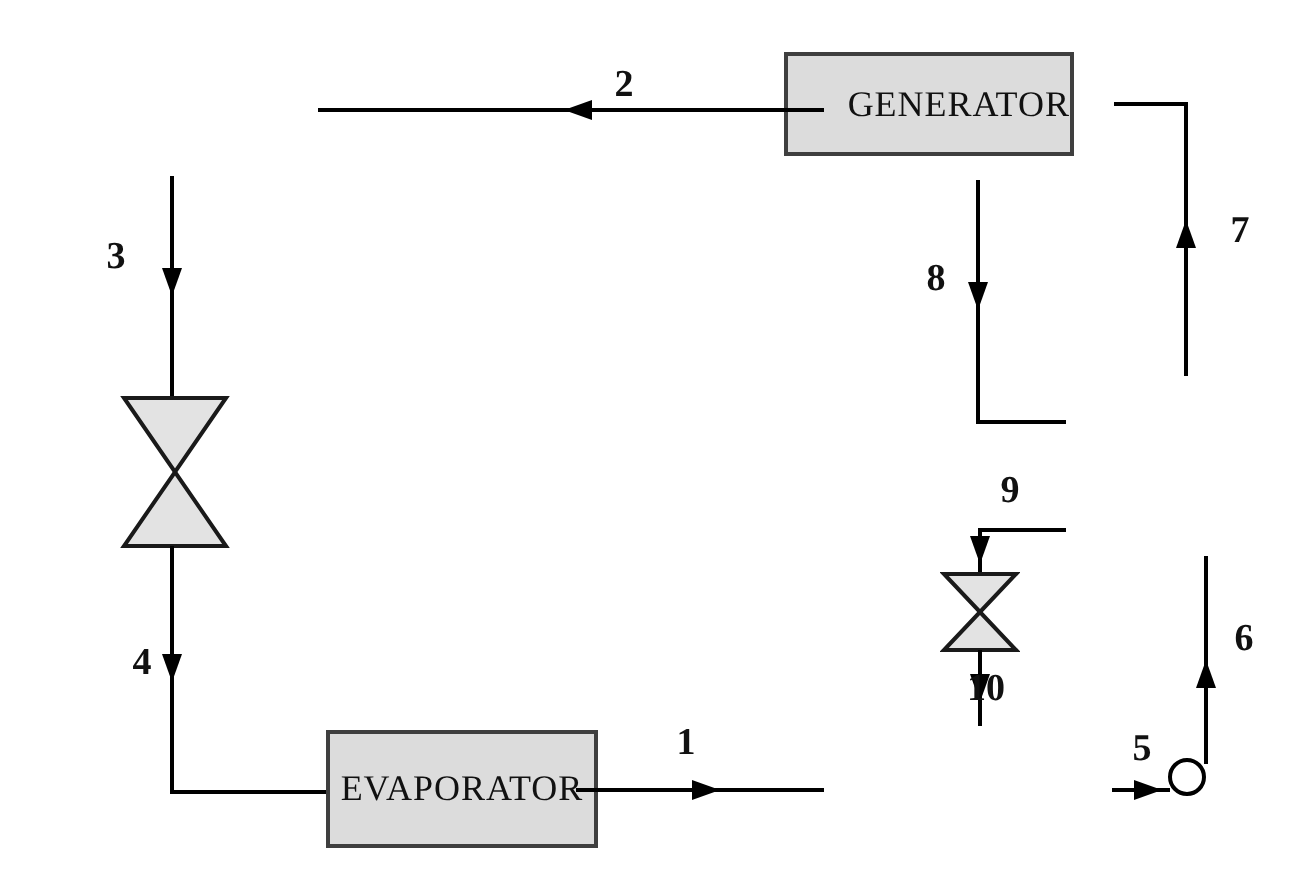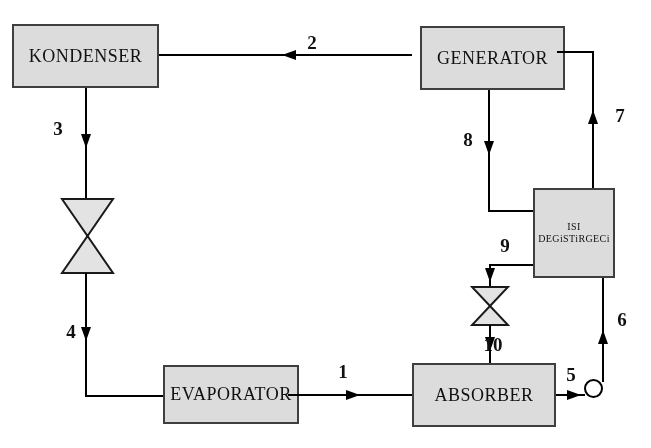--- a/index.html
+++ b/index.html
@@ -49,40 +49,30 @@
     border-radius: 50%;
     background: #ffffff;
     box-sizing: border-box;
   }
 </style>
 </head>
 <body>
 
 <div id="stage">
 
-  <div class="comp" style="left:12px; top:24px; width:147px; height:64px;">
-    <span>KONDENSER</span>
-  </div>
 
-  <div class="comp" style="left:420px; top:26px; width:145px; height:64px;">
+  <div class="comp" style="left:392px; top:26px; width:145px; height:52px;justify-content:flex-end;">
     <span>GENERATOR</span>
   </div>
 
   <div class="comp" style="left:163px; top:365px; width:136px; height:59px;">
     <span>EVAPORATOR</span>
   </div>
 
-  <div class="comp" style="left:412px; top:363px; width:144px; height:64px;">
-    <span>ABSORBER</span>
-  </div>
 
-  <div class="comp hx" style="left:533px; top:188px; width:82px; height:90px;">
-    <span>ISI</span>
-    <span>DEGiSTiRGECi</span>
-  </div>
 
   <div class="hline" style="left:159px; top:54px; width:253px;"></div>
   <div class="arr left" style="left:282px; top:50px;"></div>
   <div class="lbl" style="left:312px; top:43px;">2</div>
 
   <div class="vline" style="left:85px; top:88px; height:111px;"></div>
   <div class="arr down" style="left:81px; top:134px;"></div>
   <div class="lbl" style="left:58px; top:129px;">3</div>
 
   <svg class="valve" style="left:60px; top:197px;" width="55" height="78" viewBox="0 0 55 78">

